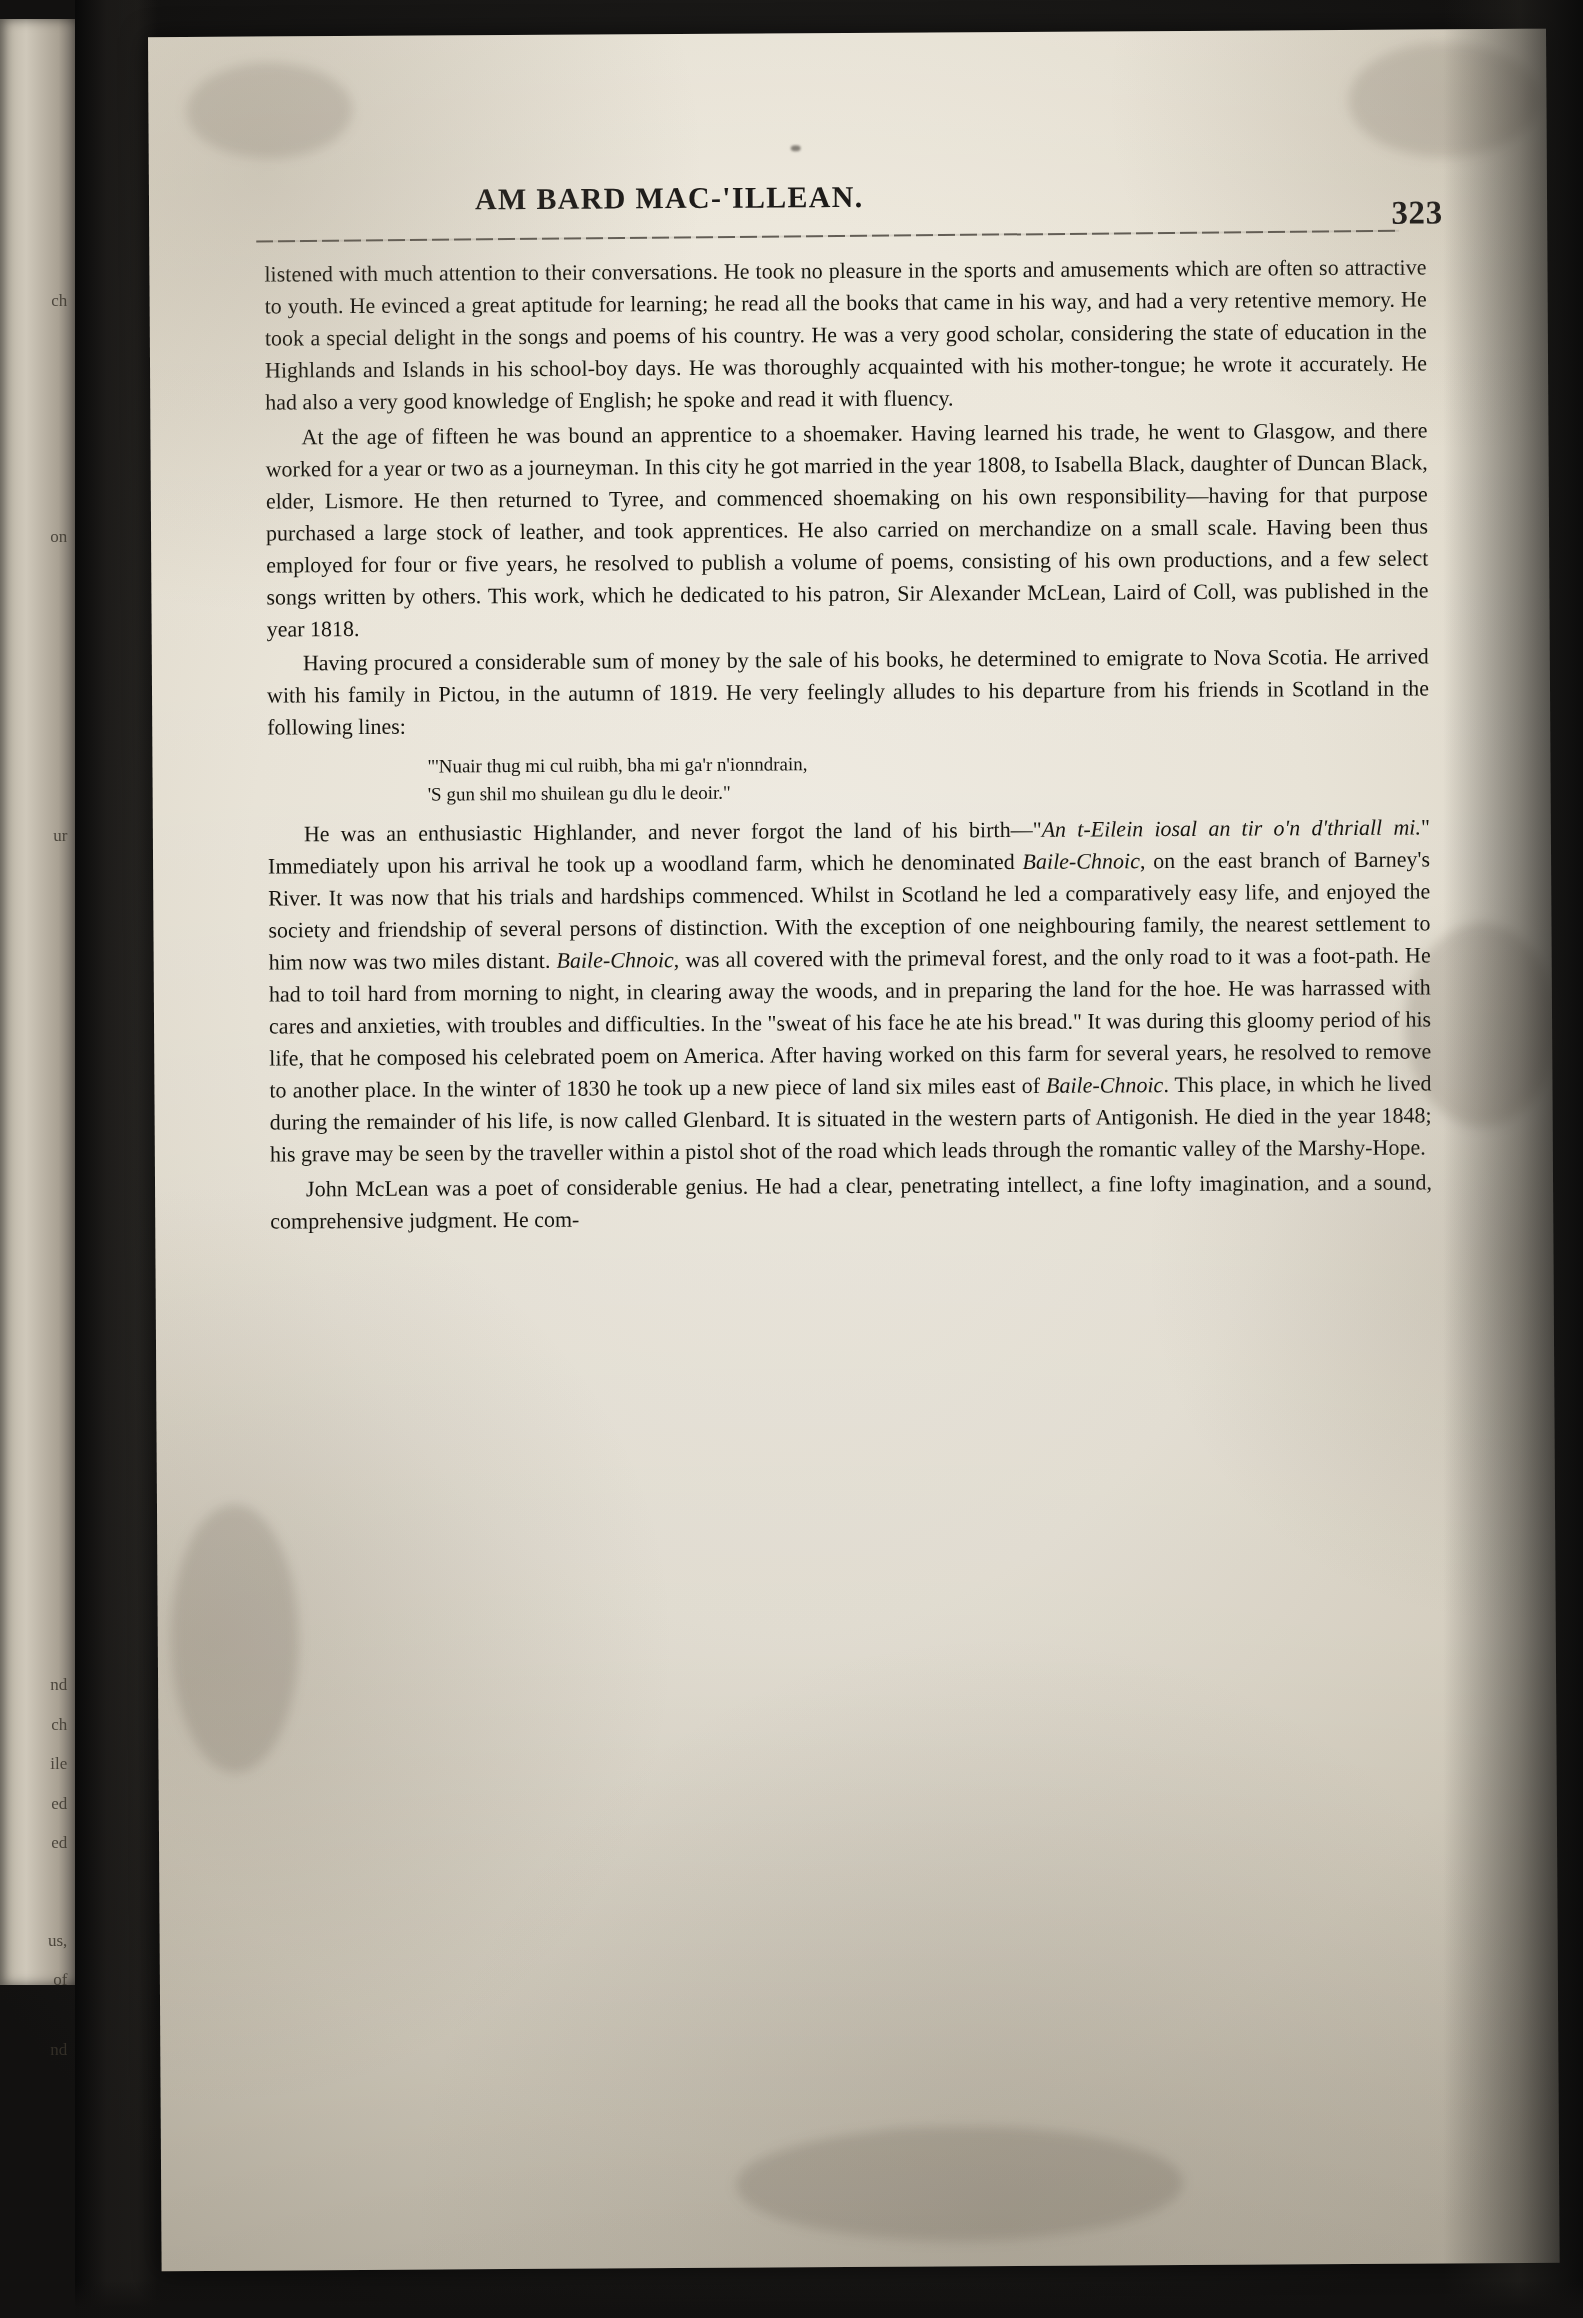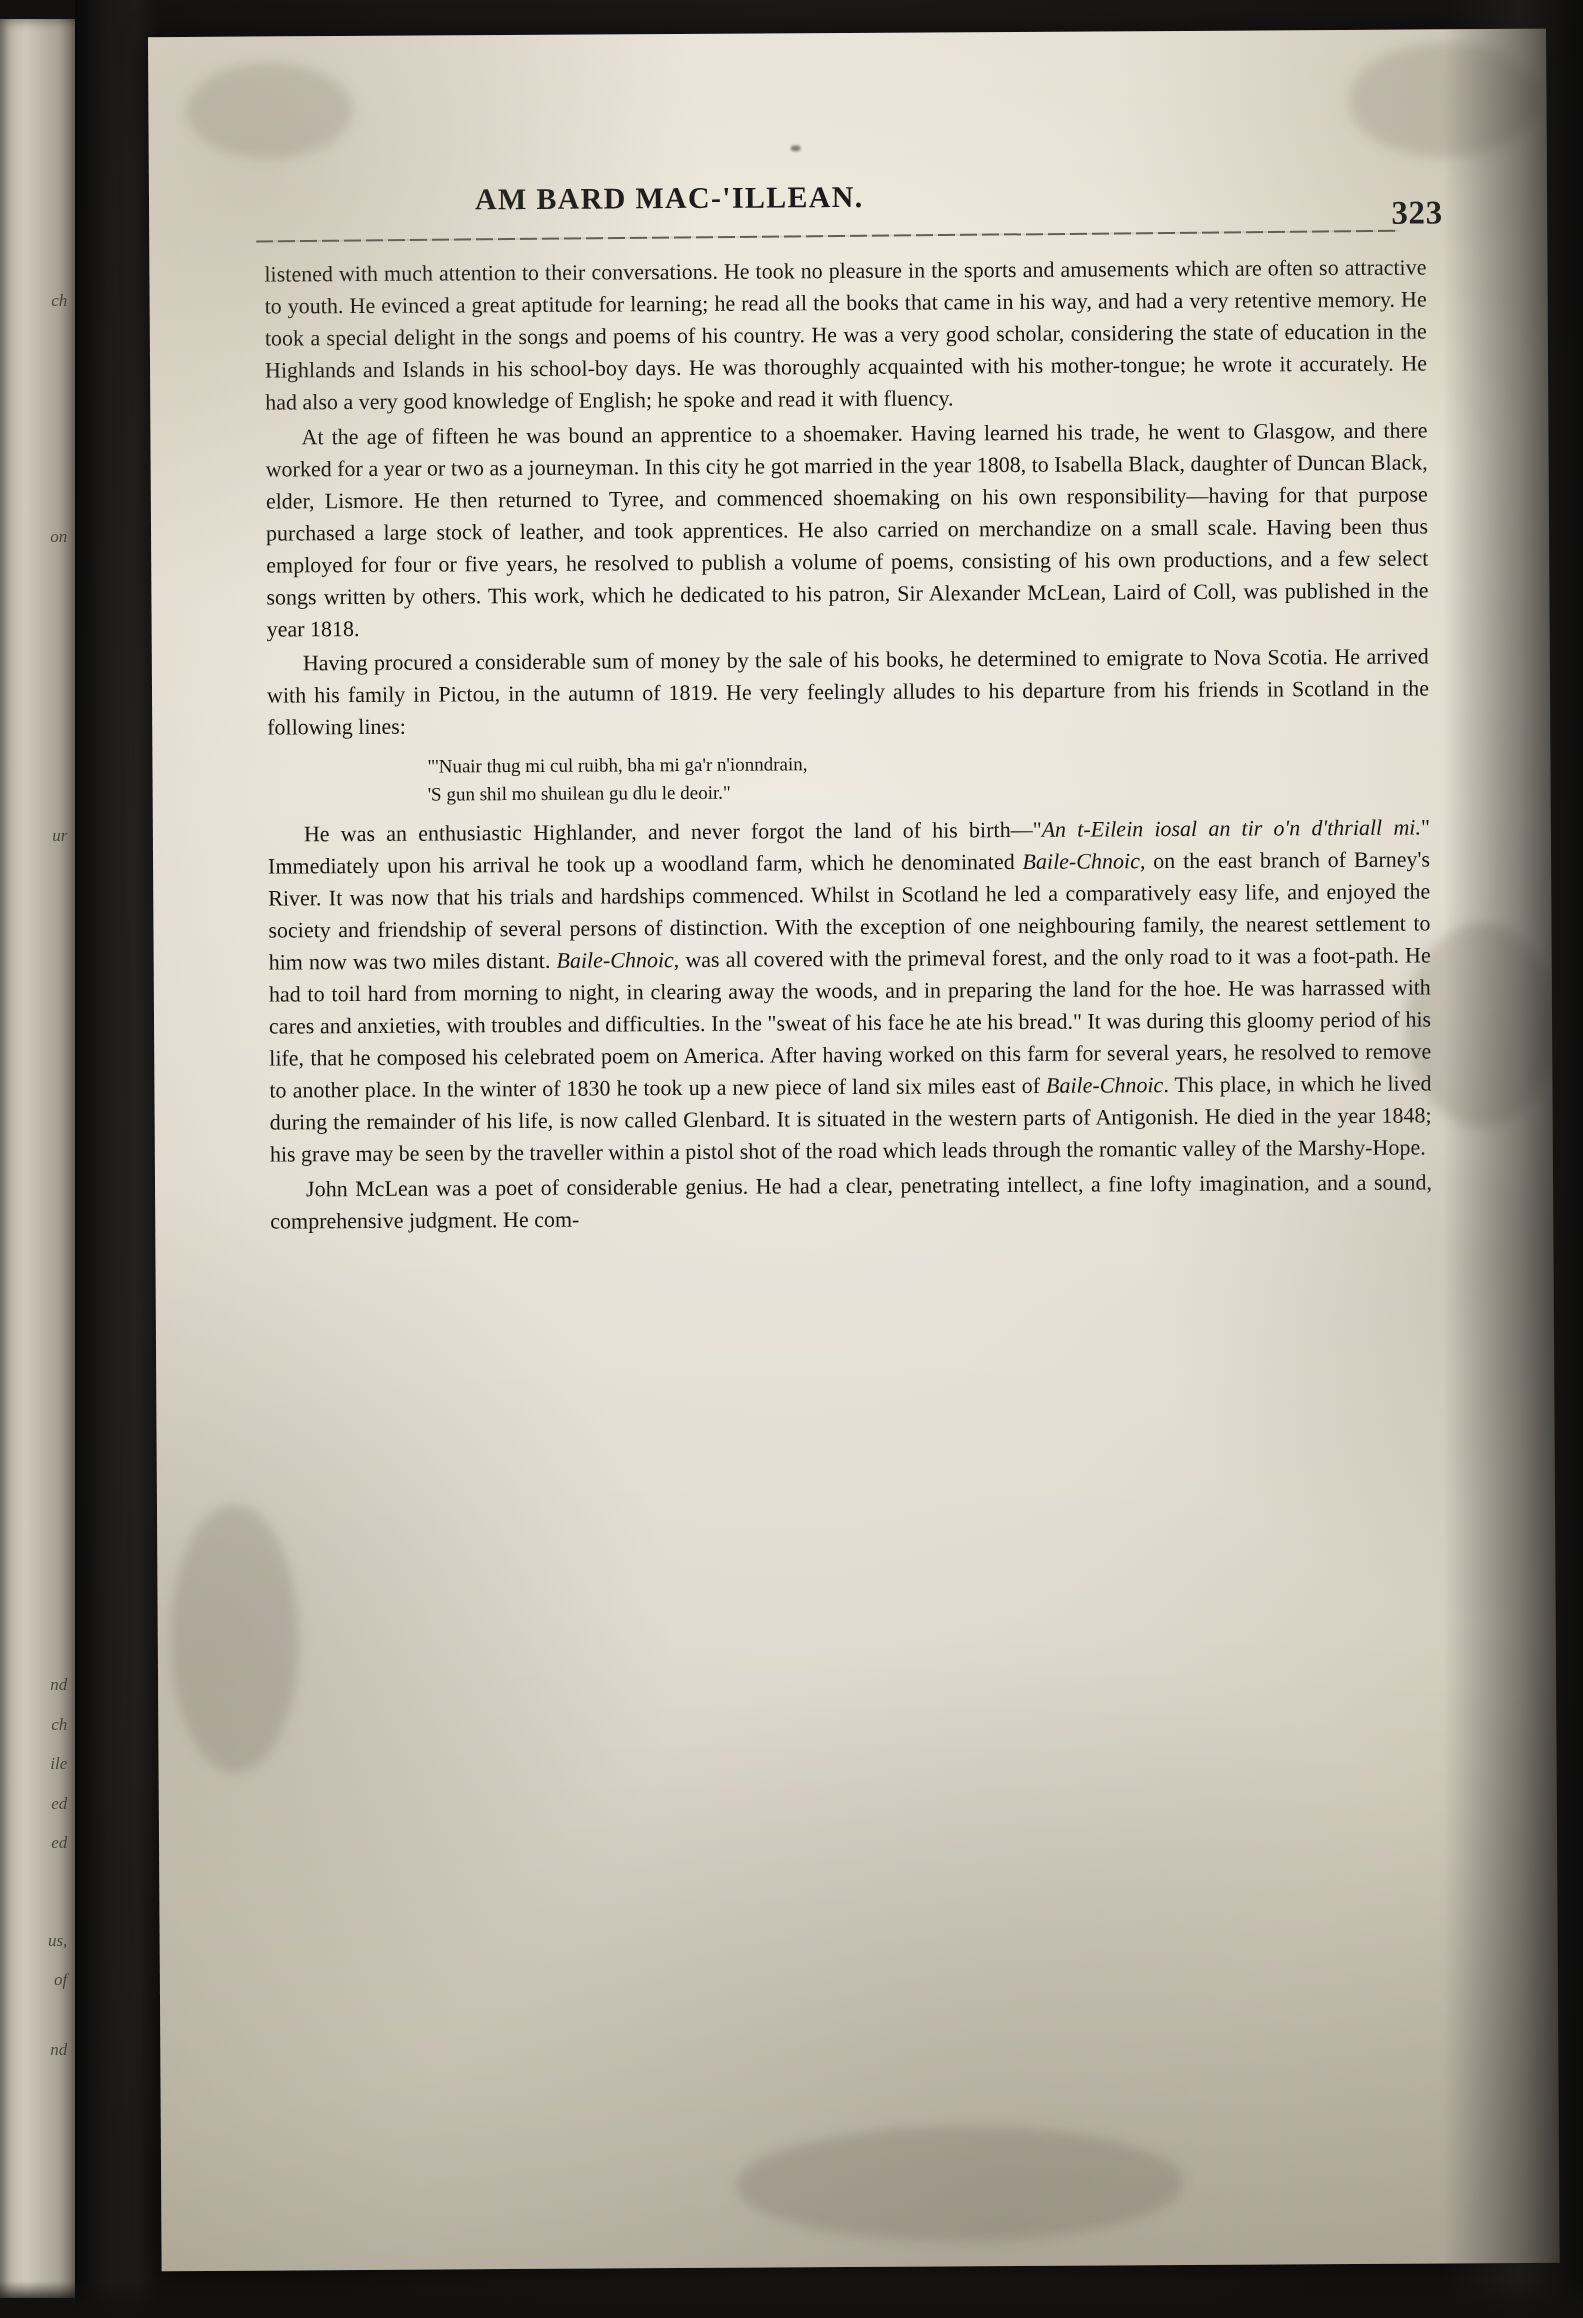--- a/index.html
+++ b/index.html
@@ -21,24 +21,23 @@
     inset: 0;
     background:
       radial-gradient(ellipse 70% 60% at 52% 46%, #3a3835 0%, #201f1d 55%, #121110 100%);
   }
   
   .left-page-edge {
     position: absolute;
     left: 0;
     top: 19px;
     width: 75px;
-    height: 2279px;
+    height: 1966px;
     background: linear-gradient(90deg, #b9b2a3 0%, #cfc8ba 35%, #a9a193 78%, #6e6860 100%);
     box-shadow: 3.8px 0 11.5px rgba(0,0,0,.55) inset;
-    font-style: italic;
   }
   .left-page-edge .edge-fragment {
     position: absolute;
     right: 7.7px;
     text-align: right;
     color: #3a352c;
     font-size: 17px;
     line-height: 28px;
     font-family: "Liberation Serif", serif;
     white-space: pre;

